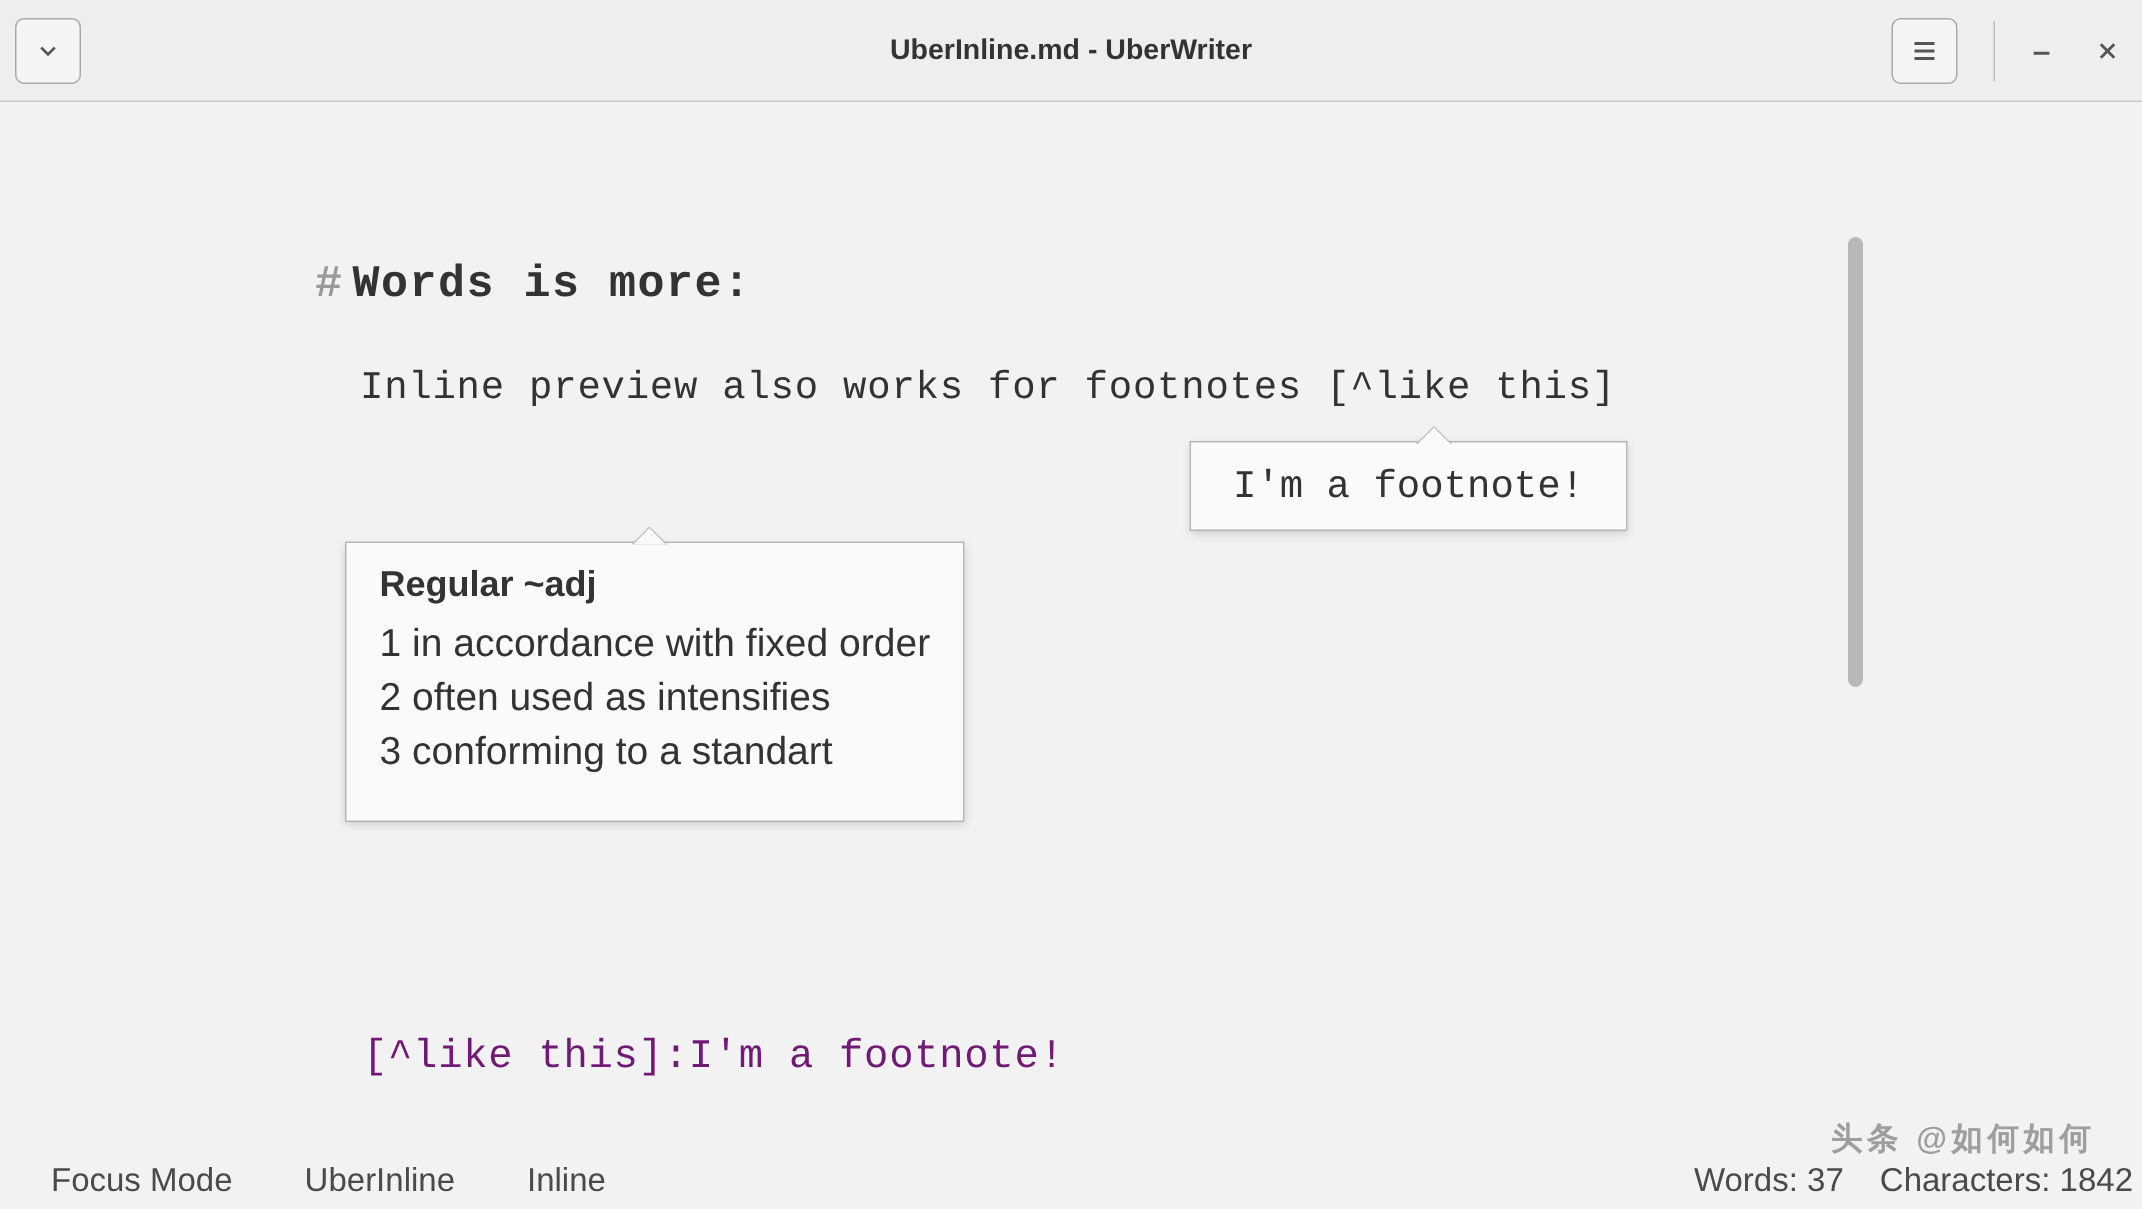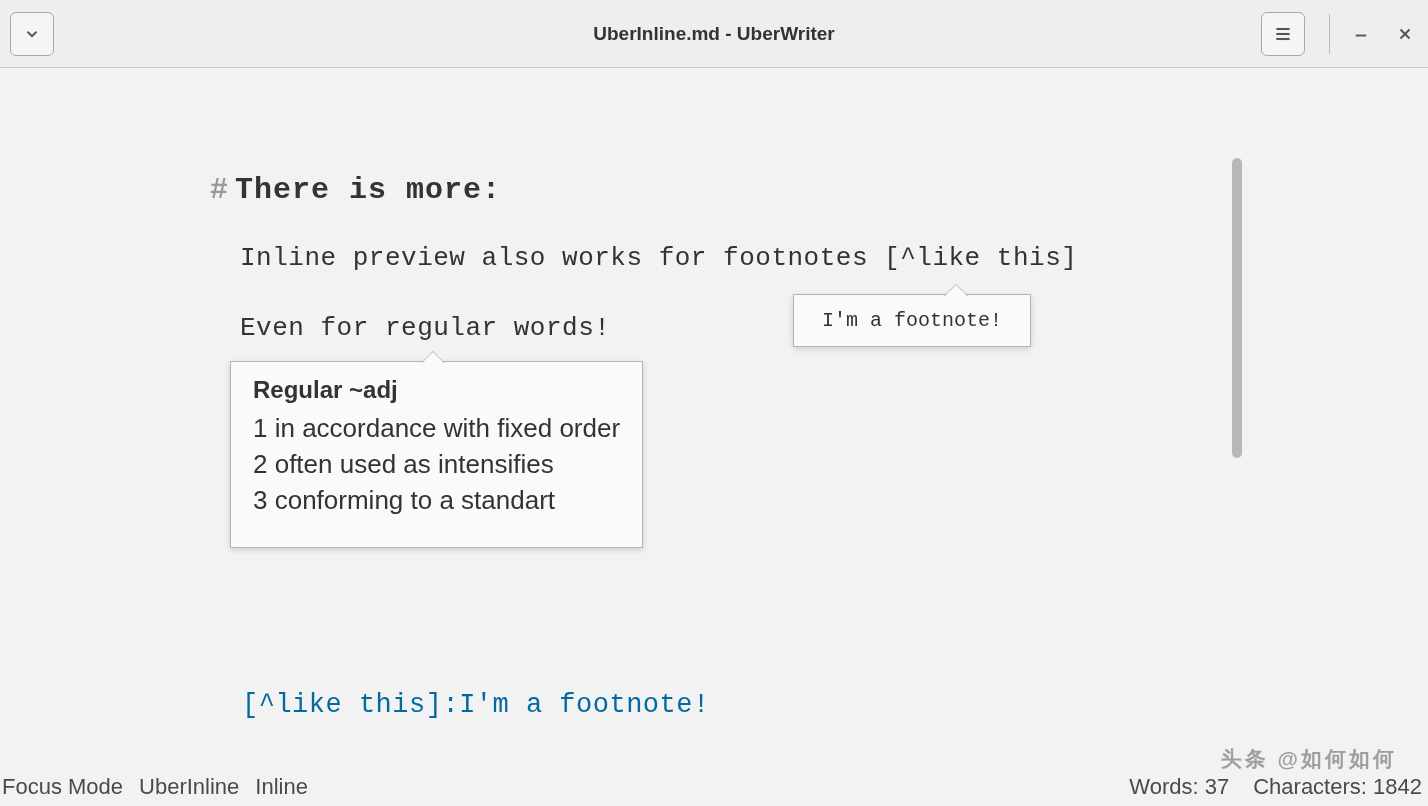--- a/index.html
+++ b/index.html
@@ -95,32 +95,32 @@
       margin-bottom: 40px;
       letter-spacing: 0.5px;
       white-space: pre;
     }
     .footnote-def {
       position: absolute;
       left: 242px;
       top: 622px;
       font-family: "Courier New", monospace;
       font-size: 27px;
-      color: #0369a1;
+      color: #701a75;
       letter-spacing: 0.5px;
     }
     .footnote-popup {
       position: absolute;
       left: 793px;
       top: 226px;
       background: #fafafa;
       border: 1px solid #b5b5b5;
       padding: 14px 28px;
       font-family: "Courier New", monospace;
-      font-size: 20px;
+      font-size: 26px;
       color: #333;
       box-shadow: 0 2px 6px rgba(0,0,0,0.15);
     }
     .footnote-popup::before {
       content: "";
       position: absolute;
       top: -11px;
       left: 150px;
       width: 0;
       height: 0;
@@ -204,20 +204,21 @@
       font-size: 22px;
       color: #555;
     }
     .status-left {
       display: flex;
       gap: 16px;
     }
     .status-item {
       cursor: pointer;
       color: #4a4a4a;
+      margin-left: 32px;
     }
     .status-right {
       margin-left: auto;
       display: flex;
       gap: 24px;
       color: #4a4a4a;
       justify-content: center;
     }
     .watermark {
       position: absolute;
@@ -259,24 +260,23 @@
           <line x1="6" y1="6" x2="18" y2="18"></line>
           <line x1="6" y1="18" x2="18" y2="6"></line>
         </svg>
     </div>
   </div>
 </div>
 
 <div class="editor-area">
   <div class="document">
     <div class="heading">
-      <span class="heading-marker">#</span><span>There is more:</span>
+      <span class="heading-marker">#</span><span>Words is more:</span>
     </div>
     <div class="body-line" style="padding-left:30px;">Inline preview also works for footnotes [^like this]</div>
-    <div class="body-line" style="padding-left:30px;">Even for regular words!</div>
   </div>
 
   <div class="footnote-def">[^like this]:I'm a footnote!</div>
 
   <div class="footnote-popup">
     <span>I'm a footnote!</span>
   </div>
 
   <div class="definition-popup">
     <div class="def-title">Regular ~adj</div>

